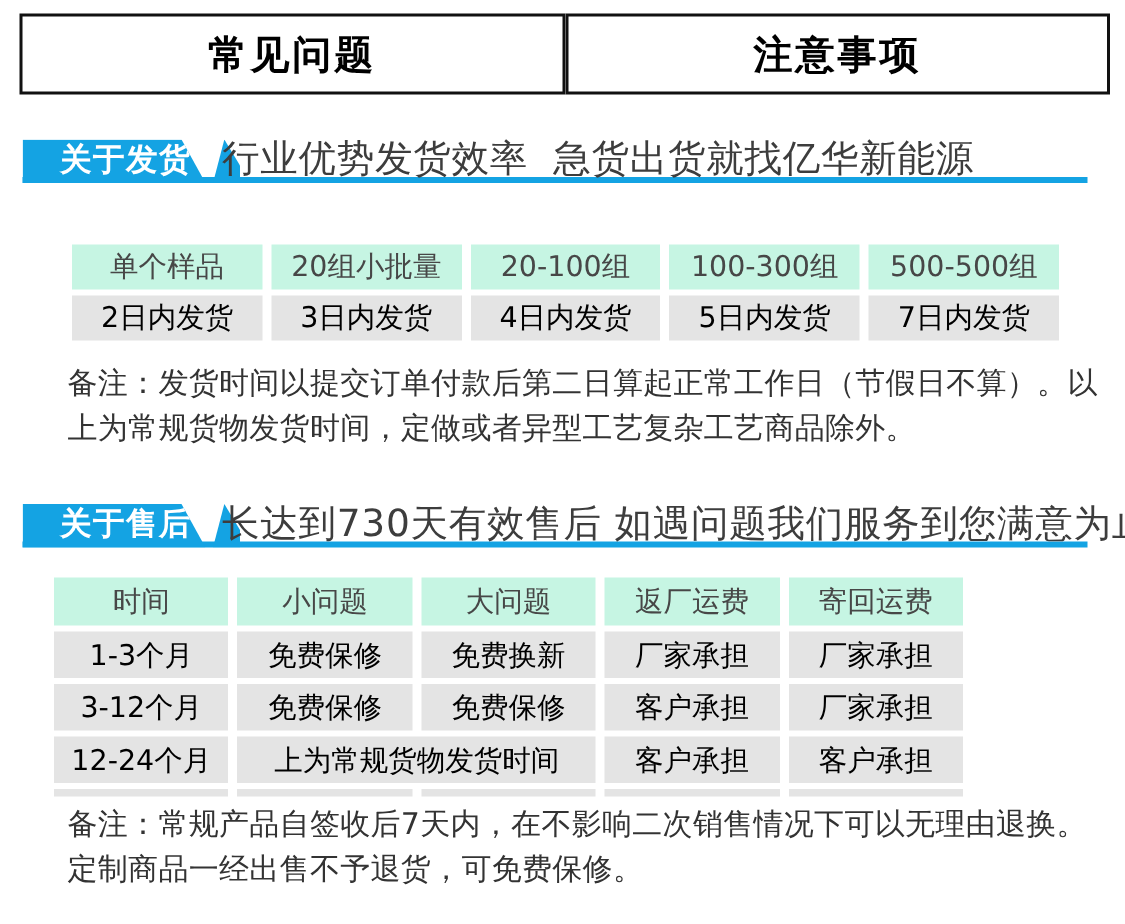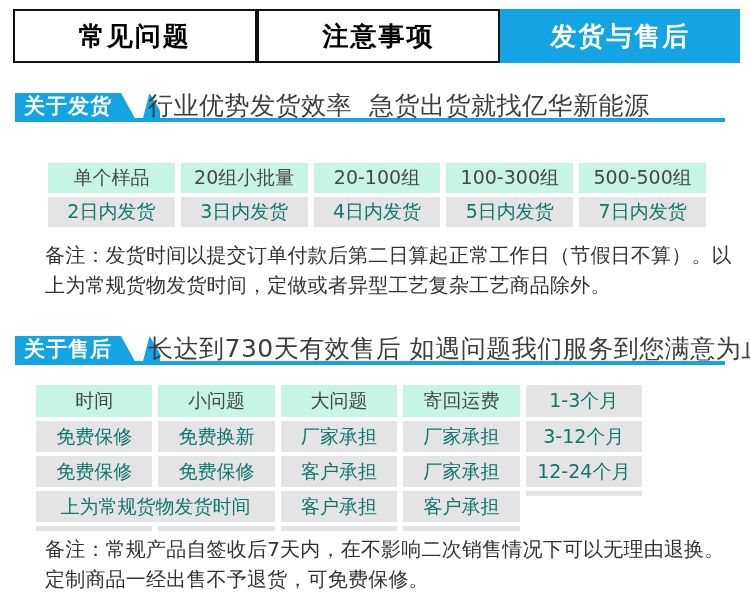--- a/index.html
+++ b/index.html
@@ -26,21 +26,21 @@
   
   .sec-header { position:absolute; left:15px; width:710px; height:29px; }
   .sec-underline {
     position:absolute; left:0; bottom:0; width:710px; height:4px;
     background:#14a3e3;
   }
   .badge {
     position:absolute; left:0; top:0; height:29px; width:122px;
     background:#14a3e3; color:#ffffff;
     font-size:21px; font-weight:700; letter-spacing:1px;
-    line-height:27px; text-align:left; padding-left:9px;
+    line-height:27px; text-align:left; padding-left:25px;
     box-sizing:border-box;
     clip-path:polygon(0 0, calc(100% - 16px) 0, 100% 100%, 0 100%);
   }
   .badge-stripe {
     position:absolute; left:127px; top:0; width:18px; height:29px;
     background:#14a3e3;
     clip-path:polygon(42% 0, 100% 60%, 100% 100%, 0 100%);
   }
   .sec-heading {
     position:absolute; left:133px; top:0; margin:0;
@@ -56,21 +56,21 @@
     left:48px; top:163px; width:658px;
     grid-template-columns:repeat(5,1fr);
     grid-template-rows:30px 30px;
   }
   #table2 {
     left:36px; top:385px; width:606px;
     grid-template-columns:repeat(5,1fr);
     grid-template-rows:32px 31px 31px 31px 5px;
   }
   .cell {
-    background:#e4e4e4; color:#0f766e; font-size:19px;
+    background:#e4e4e4; color:#000000; font-size:19px;
     display:flex; align-items:center; justify-content:center;
     white-space:nowrap; overflow:hidden;
   }
   .cell.head { background:#c6f5e3; color:#474747; }
   .cell.span2 { grid-column:span 2; }
   .cell.part { height:5px; }
   
   .note {
     position:absolute; left:45px; width:695px;
     font-size:20px; color:#333333; line-height:30px;
@@ -79,21 +79,20 @@
   #note1 { top:240px; }
   #note2 { top:534px; }
   .note div { white-space:nowrap; }
 </style>
 </head>
 <body>
 
 <div class="tabs">
   <div class="tab">常见问题</div>
   <div class="tab">注意事项</div>
-  <div class="tab active">发货与售后</div>
 </div>
 
 <div class="sec-header" id="sec1">
   <div class="sec-underline"></div>
   <div class="badge">关于发货</div>
   <div class="badge-stripe"></div>
   <h2 class="sec-heading">行业优势发货效率  急货出货就找亿华新能源</h2>
 </div>
 
 <div class="grid-table" id="table1">
@@ -118,20 +117,21 @@
   <div class="sec-underline"></div>
   <div class="badge">关于售后</div>
   <div class="badge-stripe"></div>
   <h2 class="sec-heading">长达到730天有效售后 如遇问题我们服务到您满意为止</h2>
 </div>
 
 <div class="grid-table" id="table2">
   <div class="cell head">时间</div>
   <div class="cell head">小问题</div>
   <div class="cell head">大问题</div>
+  <div class="cell head">返厂运费</div>
   <div class="cell head">寄回运费</div>
 
   <div class="cell">1-3个月</div>
   <div class="cell">免费保修</div>
   <div class="cell">免费换新</div>
   <div class="cell">厂家承担</div>
   <div class="cell">厂家承担</div>
 
   <div class="cell">3-12个月</div>
   <div class="cell">免费保修</div>

